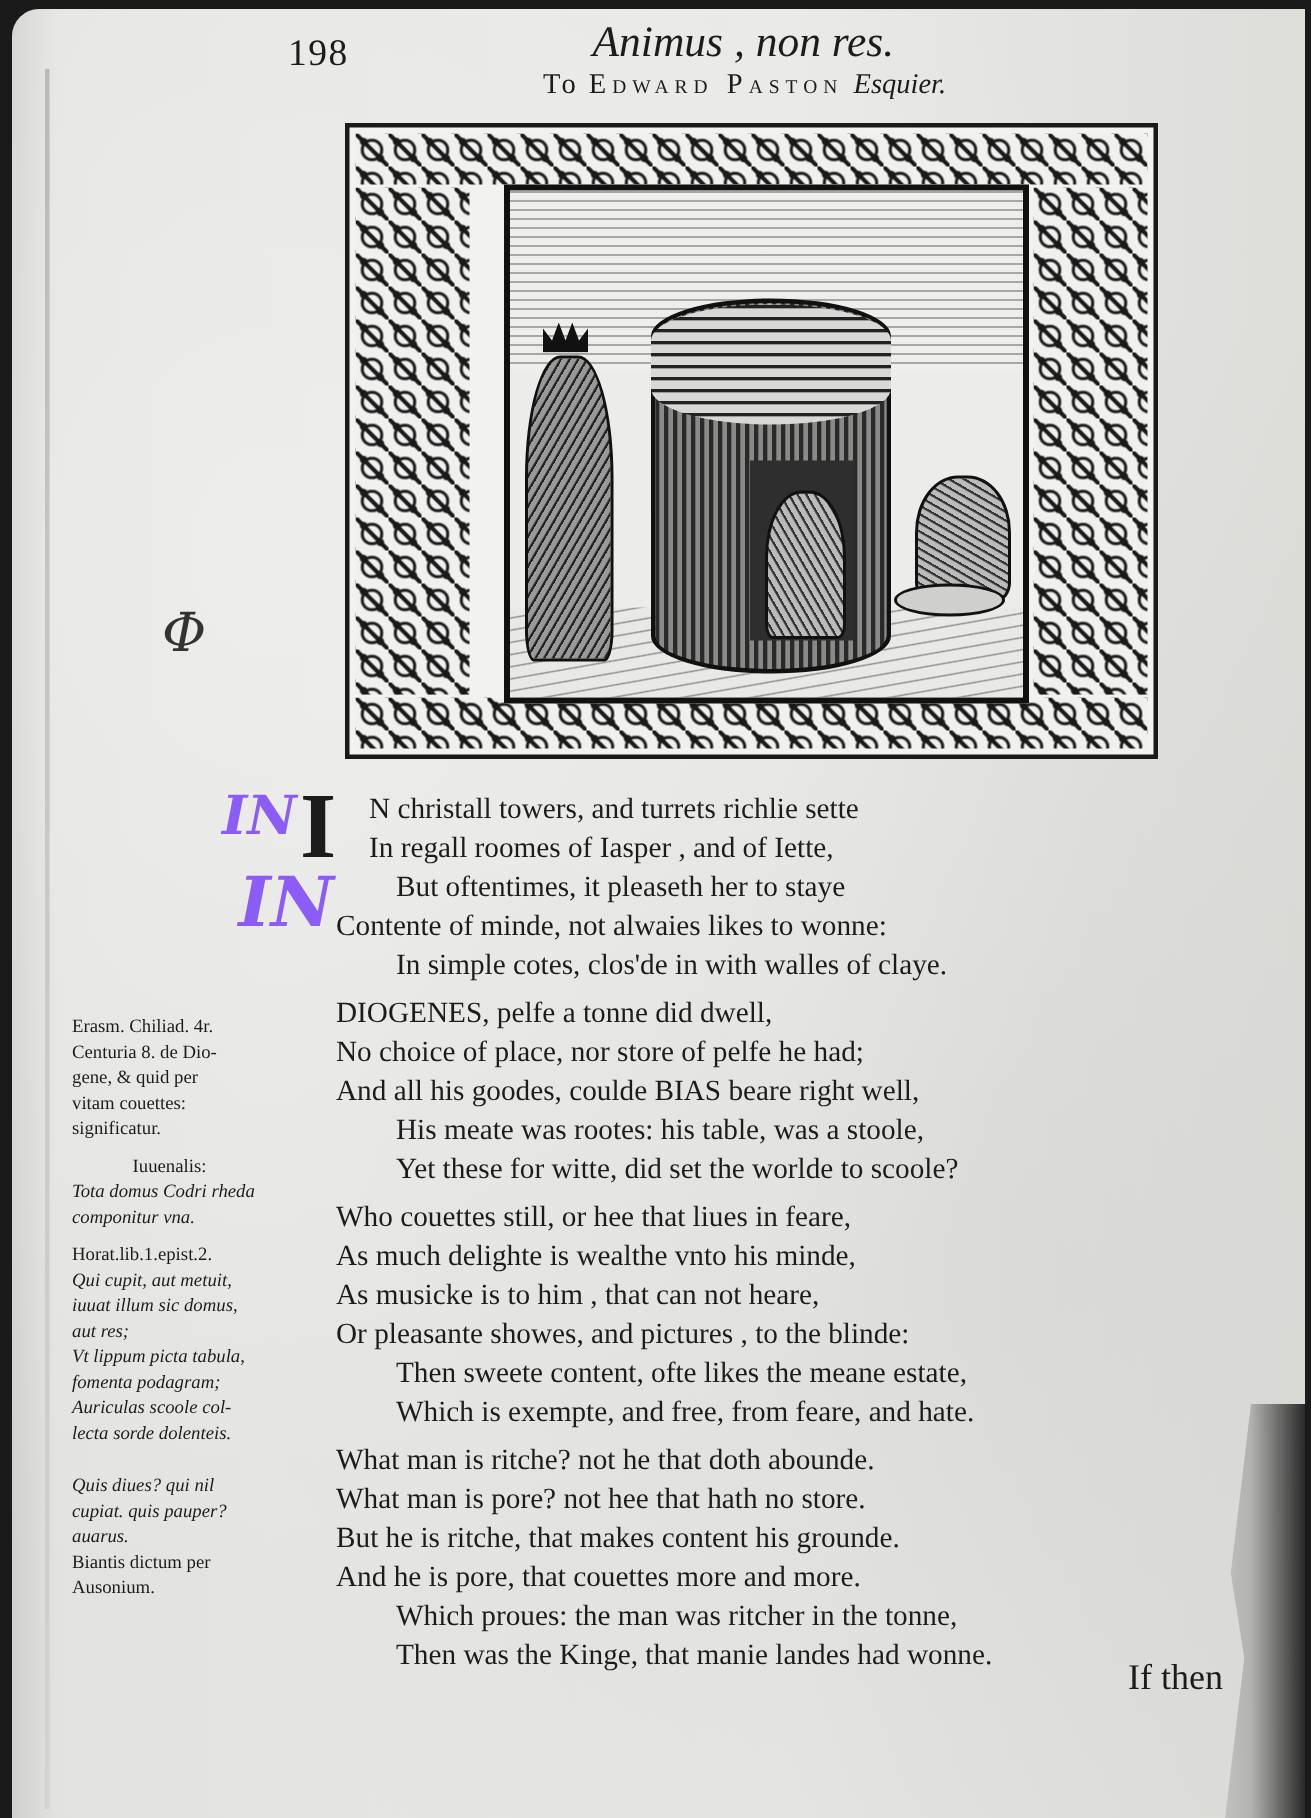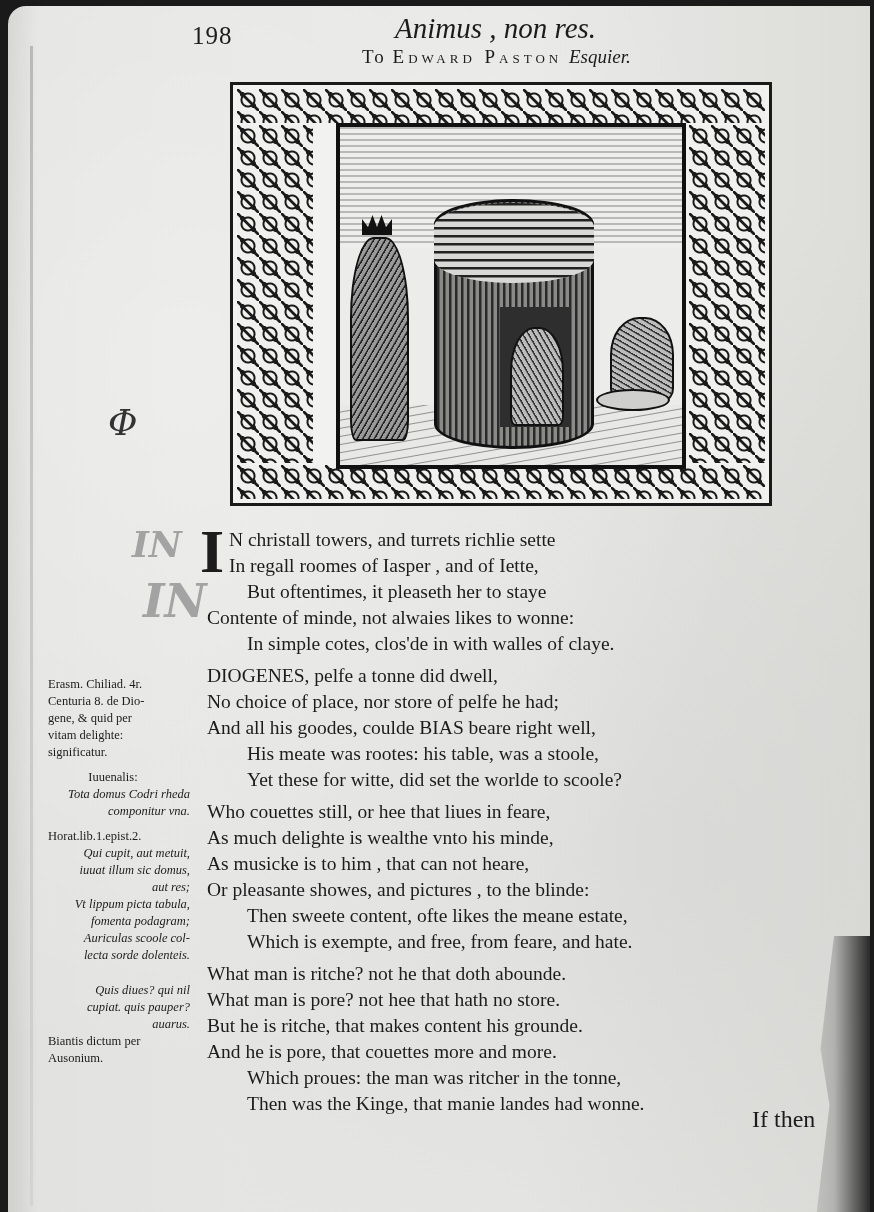--- a/index.html
+++ b/index.html
@@ -56,38 +56,38 @@
   .barrel-hoops { position: absolute; left: 94px; top: 76px; width: 160px; height: 80px; background: repeating-linear-gradient(0deg, #d8d8d6 0 5px, #222 6px 8px); border-radius: 50% / 30%; }
   .barrel-opening { position: absolute; left: 160px; top: 180px; width: 70px; height: 120px; background: #2e2e2e; }
   .figure { position: absolute; background: #555; border: 2px solid #111; }
   .king { left: 10px; top: 110px; width: 55px; height: 200px; border-radius: 40% 40% 10% 10%; background: repeating-linear-gradient(120deg, #999 0 3px, #222 4px 5px); }
   .crown { position: absolute; left: 22px; top: 88px; width: 30px; height: 20px; background: #111; clip-path: polygon(0 100%, 0 20%, 20% 60%, 35% 0, 50% 60%, 65% 0, 80% 60%, 100% 20%, 100% 100%); }
   .diogenes { left: 170px; top: 200px; width: 50px; height: 95px; background: repeating-linear-gradient(60deg, #bbb 0 3px, #333 4px 5px); border-radius: 45% 45% 10% 10%; }
   .man { left: 270px; top: 190px; width: 60px; height: 80px; background: repeating-linear-gradient(30deg, #bbb 0 3px, #333 4px 5px); border-radius: 45% 45% 15% 15%; }
   .table { position: absolute; left: 256px; top: 262px; width: 70px; height: 18px; border-radius: 50%; background: #cfcfcd; border: 2px solid #111; }
 
   
-  .verses { position: absolute; left: 207px; top: 527px; width: 540px; font-size: 19.5px; line-height: 26px; }
+  .verses { position: absolute; left: 224px; top: 527px; width: 540px; font-size: 19.5px; line-height: 26px; }
   .stanza { margin-bottom: 6px; }
   .line { white-space: nowrap; display: block; }
   .line.indent { padding-left: 40px; }
   .line.first { padding-left: 22px; }
   .stanza-first .line:nth-child(2) { padding-left: 22px; }
 
   .dropcap { position: absolute; left: 200px; top: 523px; font-size: 62px; line-height: 56px; font-weight: bold; }
-  .ms-in { position: absolute; font-family: "DejaVu Serif", serif; font-style: italic; font-weight: bold; color: #a3a3a3; }
+  .ms-in { position: absolute; font-family: "DejaVu Serif", serif; font-style: italic; font-weight: bold; color: #8b5cf6; margin-left: 16px; }
   .ms-in-1 { left: 132px; top: 523px; font-size: 36px; }
   .ms-in-2 { left: 143px; top: 574px; font-size: 46px; }
   .ms-mark { position: absolute; left: 108px; top: 402px; font-size: 36px; color: #333; font-family: "DejaVu Serif", serif; font-style: italic; }
 
   
   .margin-notes { position: absolute; left: 48px; top: 676px; width: 142px; font-size: 12.5px; line-height: 17px; }
   .note { margin-bottom: 8px; }
   .note .nl { display: block; white-space: nowrap; }
-  .note .it { font-style: italic; text-align: right; }
+  .note .it { font-style: italic; }
   .note .center { text-align: center; padding-right: 12px; }
   .note-gap-lg { margin-bottom: 18px; }
 
   .catchword { position: absolute; left: 752px; top: 1106px; font-size: 24px; }
 </style>
 </head>
 <body>
 
 <div class="page">
   <div class="fold"></div>
@@ -158,21 +158,21 @@
     <span class="line indent">Which proues: the man was ritcher in the tonne,</span>
     <span class="line indent">Then was the Kinge, that manie landes had wonne.</span>
   </div>
 </div>
 
 <div class="margin-notes">
   <div class="note">
     <span class="nl">Erasm. Chiliad. 4r.</span>
     <span class="nl">Centuria 8. de Dio-</span>
     <span class="nl">gene, &amp; quid per</span>
-    <span class="nl">vitam delighte:</span>
+    <span class="nl">vitam couettes:</span>
     <span class="nl">significatur.</span>
   </div>
   <div class="note">
     <span class="nl center">Iuuenalis:</span>
     <span class="nl it">Tota domus Codri rheda</span>
     <span class="nl it">componitur vna.</span>
   </div>
   <div class="note note-gap-lg">
     <span class="nl">Horat.lib.1.epist.2.</span>
     <span class="nl it">Qui cupit, aut metuit,</span>

